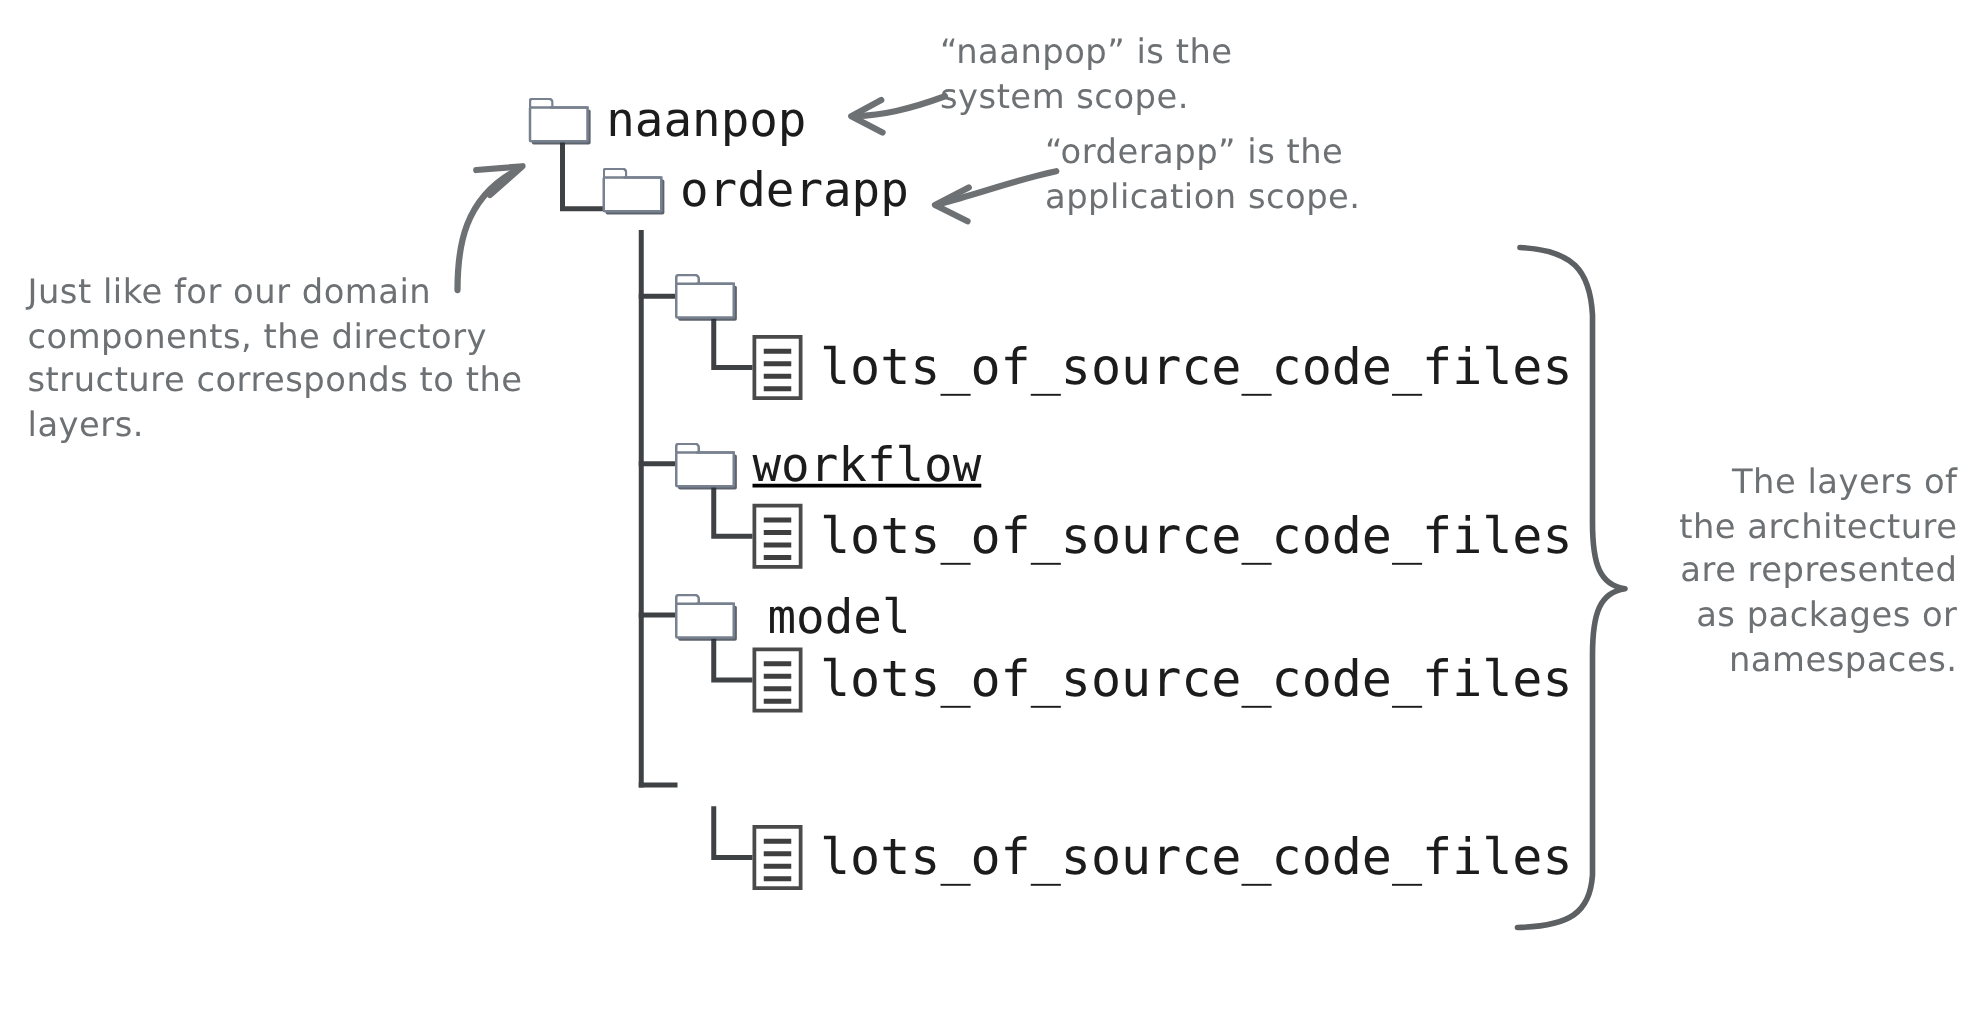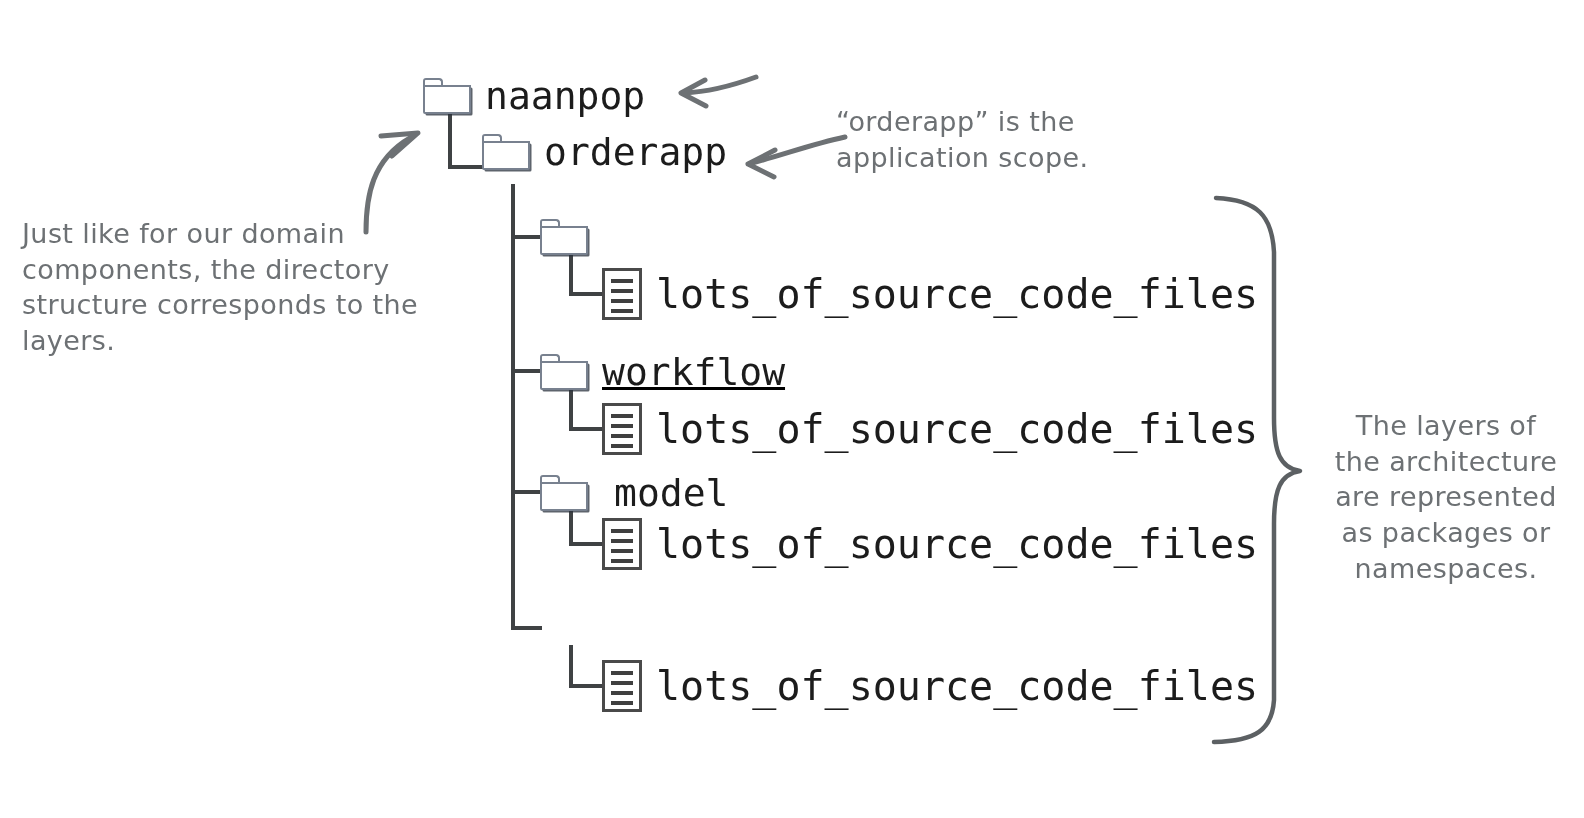--- a/index.html
+++ b/index.html
@@ -57,21 +57,21 @@
   
   .note{
     position:absolute;
     font-family:"DejaVu Sans","Liberation Sans",sans-serif;
     color:#6d7174;
     font-size:27px;
     line-height:1.32;
     letter-spacing:.4px;
     white-space:pre-line;
   }
-  .note.right-col{text-align:center;margin-top:40px;}
+  .note.right-col{text-align:right;}
   .note-hand{font-style:normal;}
 
   svg.overlay{position:absolute;left:0;top:0;width:1584px;height:818px;pointer-events:none;}
 </style>
 </head>
 <body>
 
 <div id="stage">
 
   <svg class="overlay" viewBox="0 0 1584 818">
@@ -198,20 +198,22 @@
         <i></i>
     </span>
     <span class="label file-label">lots_of_source_code_files</span>
   </div>
 
   <div class="note note-hand" style="left:22px;top:216px;width:400px;">Just like for our domain
 components, the directory
 structure corresponds to the
 layers.</div>
 
+  <div class="note note-hand" style="left:752px;top:24px;width:270px;">“naanpop” is the
+system scope.</div>
 
   <div class="note note-hand" style="left:836px;top:104px;width:260px;">“orderapp” is the
 application scope.</div>
 
   <div class="note note-hand right-col" style="left:1326px;top:368px;width:240px;">The layers of
 the architecture
 are represented
 as packages or
 namespaces.</div>
 

